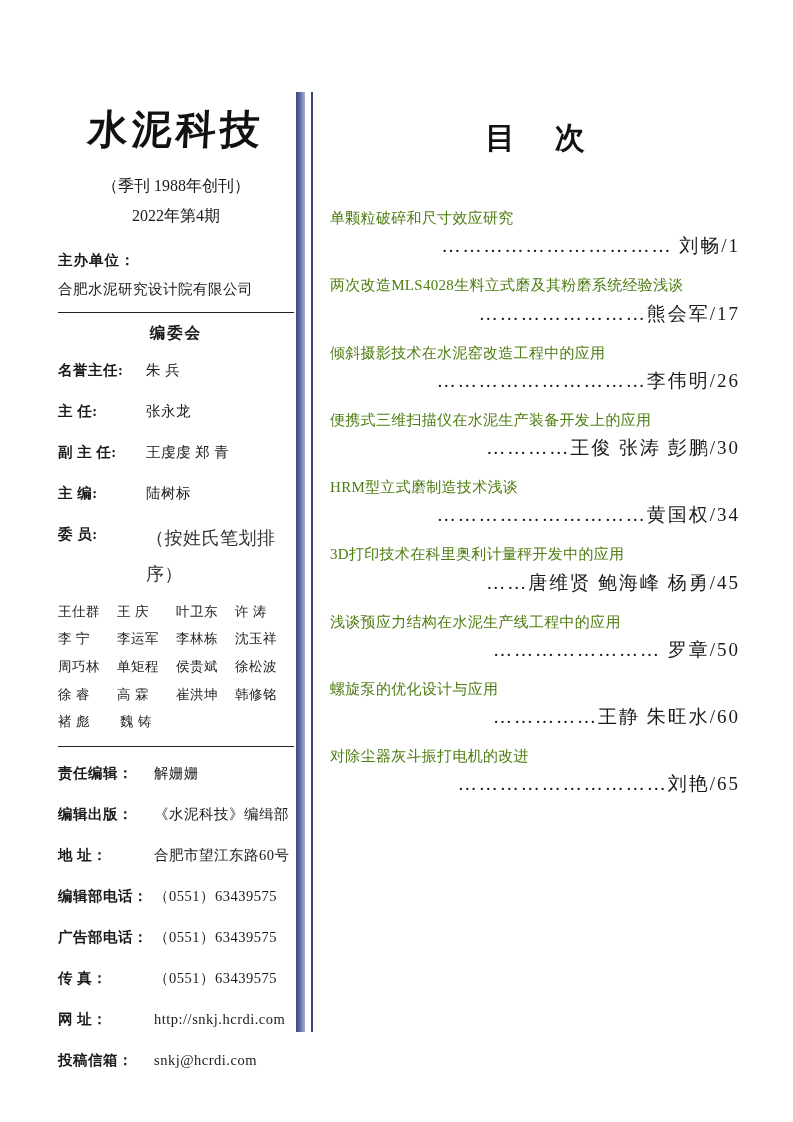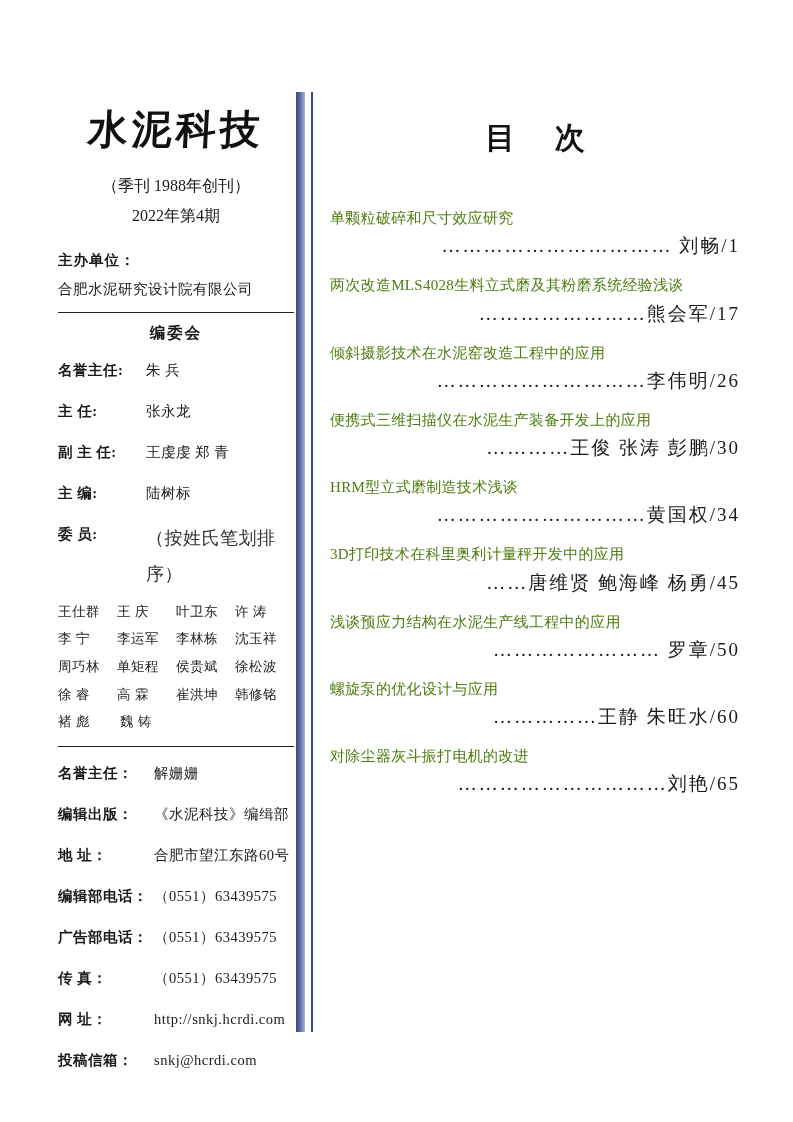--- a/index.html
+++ b/index.html
@@ -250,21 +250,21 @@
       <div class="row">
         <span class="cell">褚 彪</span>
         <span class="cell">魏 铸</span>
       </div>
     </div>
 
     <hr class="rule-thin">
 
     <div class="contact">
       <div class="kv">
-        <span class="k">名誉主任：</span>
+        <span class="k">责任编辑：</span>
         <span class="v">解姗姗</span>
       </div>
       <div class="kv">
         <span class="k">编辑出版：</span>
         <span class="v">《水泥科技》编缉部</span>
       </div>
       <div class="kv">
         <span class="k">地    址：</span>
         <span class="v">合肥市望江东路60号</span>
       </div>

